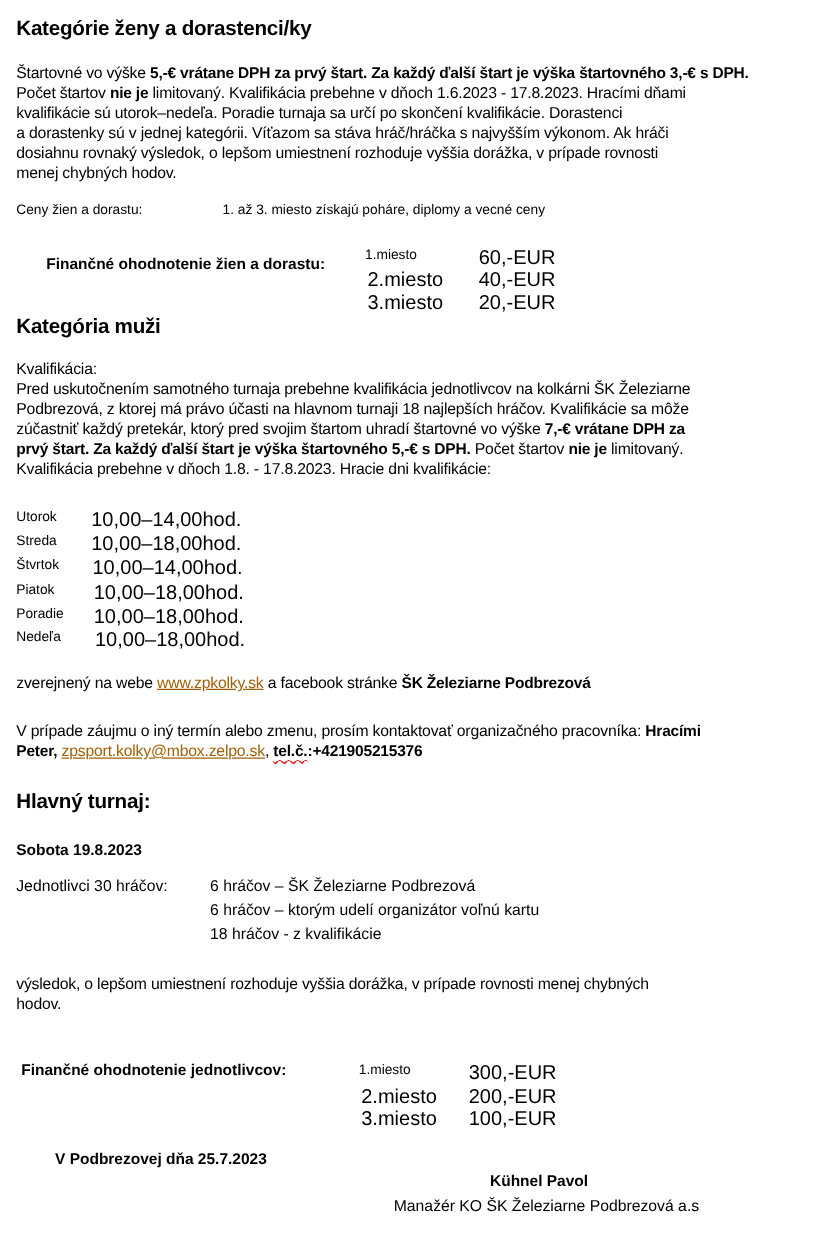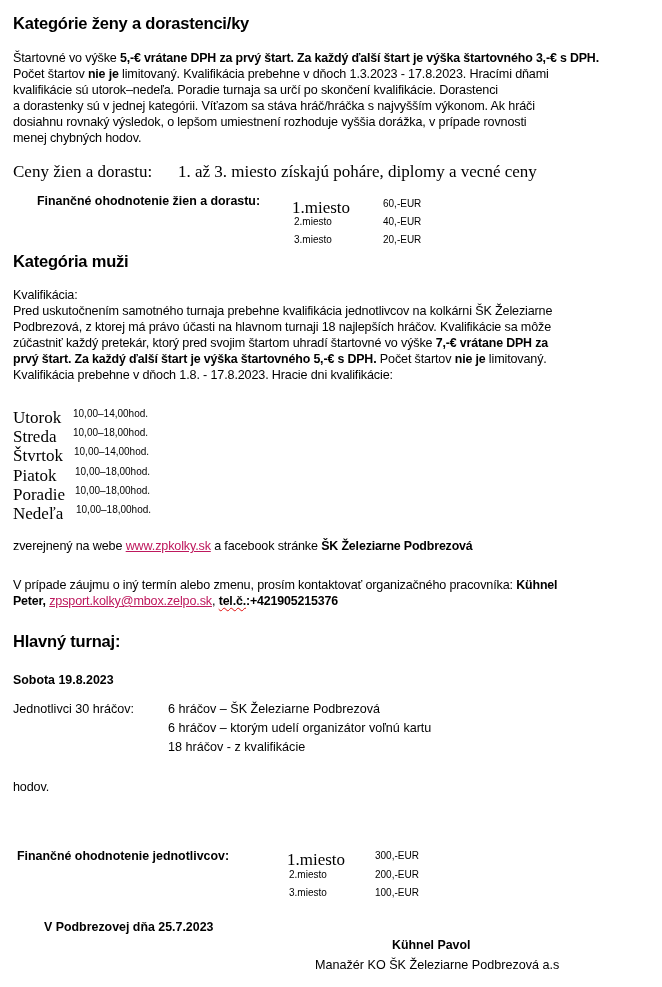--- a/index.html
+++ b/index.html
@@ -9,43 +9,43 @@
   }
   .abs { position: absolute; white-space: nowrap; }
   h2 {
     margin: 0; font-family: "Liberation Sans", sans-serif; font-weight: bold;
     font-size: 16.5px; letter-spacing: -0.2px;
   }
   .para { position: absolute; left: 13px; line-height: 16px; font-size: 12.2px; letter-spacing: -0.15px; }
   .para b { font-family: "Liberation Sans", sans-serif; font-size: 12.4px; }
   .narrow { font-family: "Liberation Sans", sans-serif; font-size: 12.6px; }
   b.lab { font-family: "Liberation Sans", sans-serif; font-weight: bold; font-size: 12.4px; }
-  a { color: #be185d; text-decoration: underline; }
+  a { color: #a16207; text-decoration: underline; }
   .squig { text-decoration: underline wavy #e01010; text-decoration-thickness: 1px; text-underline-offset: 2px; }
-  .row { position: absolute; font-size: 10px; }
-  .verd { font-family: Liberation Serif, serif; font-size: 17px; }
+  .row { position: absolute; font-size: 16px; }
+  .verd { font-family: Liberation Sans, sans-serif; font-size: 11px; }
 </style>
 </head>
 <body>
 
 <h2 class="abs" style="left:13px; top:14px;">Kategórie ženy a dorastenci/ky</h2>
 
 <div class="para" style="top:50px;">
   <div class="narrow"><span>Štartovné vo výške </span><b>5,-€ vrátane DPH za prvý štart. Za každý ďalší štart je výška štartovného 3,-€ s DPH.</b></div>
-  <div class="narrow"><span>Počet štartov </span><b>nie je</b><span> limitovaný. Kvalifikácia prebehne v dňoch 1.3.2023 - 17.8.2023. Hracími dňami</span></div>
+  <div class="narrow"><span>Počet štartov </span><b>nie je</b><span> limitovaný. Kvalifikácia prebehne v dňoch 1.6.2023 - 17.8.2023. Hracími dňami</span></div>
   <div class="narrow">kvalifikácie sú utorok–nedeľa. Poradie turnaja sa určí po skončení kvalifikácie. Dorastenci</div>
   <div class="narrow">a dorastenky sú v jednej kategórii. Víťazom sa stáva hráč/hráčka s najvyšším výkonom. Ak hráči</div>
   <div class="narrow">dosiahnu rovnaký výsledok, o lepšom umiestnení rozhoduje vyššia dorážka, v prípade rovnosti</div>
   <div class="narrow">menej chybných hodov.</div>
 </div>
 
 <span class="abs verd" style="left:13px; top:162px;">Ceny žien a dorastu:</span>
 <span class="abs verd" style="left:178px; top:162px;">1. až 3. miesto získajú poháre, diplomy a vecné ceny</span>
 
-<b class="abs lab" style="left:17px; top:194px;padding-left:20px;">Finančné ohodnotenie žien a dorastu:</b>
+<b class="abs lab" style="left:17px; top:204px;padding-left:20px;">Finančné ohodnotenie žien a dorastu:</b>
 
 <div>
   <span class="row verd" style="left:292px; top:198px;">1.miesto</span>
   <span class="row narrow" style="left:383px; top:198px;">60,-EUR</span>
   <span class="row narrow" style="left:294px; top:216px;">2.miesto</span>
   <span class="row narrow" style="left:383px; top:216px;">40,-EUR</span>
   <span class="row narrow" style="left:294px; top:234px;">3.miesto</span>
   <span class="row narrow" style="left:383px; top:234px;">20,-EUR</span>
 </div>
 
@@ -73,36 +73,37 @@
   <span class="row narrow" style="left:75px; top:485px;">10,00–18,00hod.</span>
   <span class="row verd" style="left:13px; top:504px;text-align:right;">Nedeľa</span>
   <span class="row narrow" style="left:76px; top:504px;">10,00–18,00hod.</span>
 </div>
 
 <div class="para" style="top:538px;">
   <div class="narrow"><span>zverejnený na webe </span><a>www.zpkolky.sk</a><span> a facebook stránke </span><b>ŠK Železiarne Podbrezová</b></div>
 </div>
 
 <div class="para" style="top:577px;">
-  <div class="narrow"><span>V prípade záujmu o iný termín alebo zmenu, prosím kontaktovať organizačného pracovníka: </span><b>Kühnel</b></div>
+  <div class="narrow"><span>V prípade záujmu o iný termín alebo zmenu, prosím kontaktovať organizačného pracovníka: </span><b>Hracími</b></div>
   <div class="narrow"><b>Peter,</b> <a>zpsport.kolky@mbox.zelpo.sk</a><span>, </span><b class="squig">tel.č.</b><b>:+421905215376</b></div>
 </div>
 
 <h2 class="abs" style="left:13px; top:632px;">Hlavný turnaj:</h2>
 
 <b class="abs lab" style="left:13px; top:673px;">Sobota 19.8.2023</b>
 
 <span class="abs narrow" style="left:13px; top:702px;">Jednotlivci 30 hráčov:</span>
 <div>
   <span class="abs narrow" style="left:168px; top:702px;">6 hráčov – ŠK Železiarne Podbrezová</span>
   <span class="abs narrow" style="left:168px; top:721px;">6 hráčov – ktorým udelí organizátor voľnú kartu</span>
   <span class="abs narrow" style="left:168px; top:740px;">18 hráčov - z kvalifikácie</span>
 </div>
 
 <div class="para" style="top:779px;">
+  <div class="narrow">výsledok, o lepšom umiestnení rozhoduje vyššia dorážka, v prípade rovnosti menej chybných</div>
   <div class="narrow">hodov.</div>
 </div>
 
 <b class="abs lab" style="left:17px; top:849px;">Finančné ohodnotenie jednotlivcov:</b>
 <div>
   <span class="row verd" style="left:287px; top:850px;">1.miesto</span>
   <span class="row narrow" style="left:375px; top:850px;">300,-EUR</span>
   <span class="row narrow" style="left:289px; top:869px;">2.miesto</span>
   <span class="row narrow" style="left:375px; top:869px;">200,-EUR</span>
   <span class="row narrow" style="left:289px; top:887px;">3.miesto</span>

